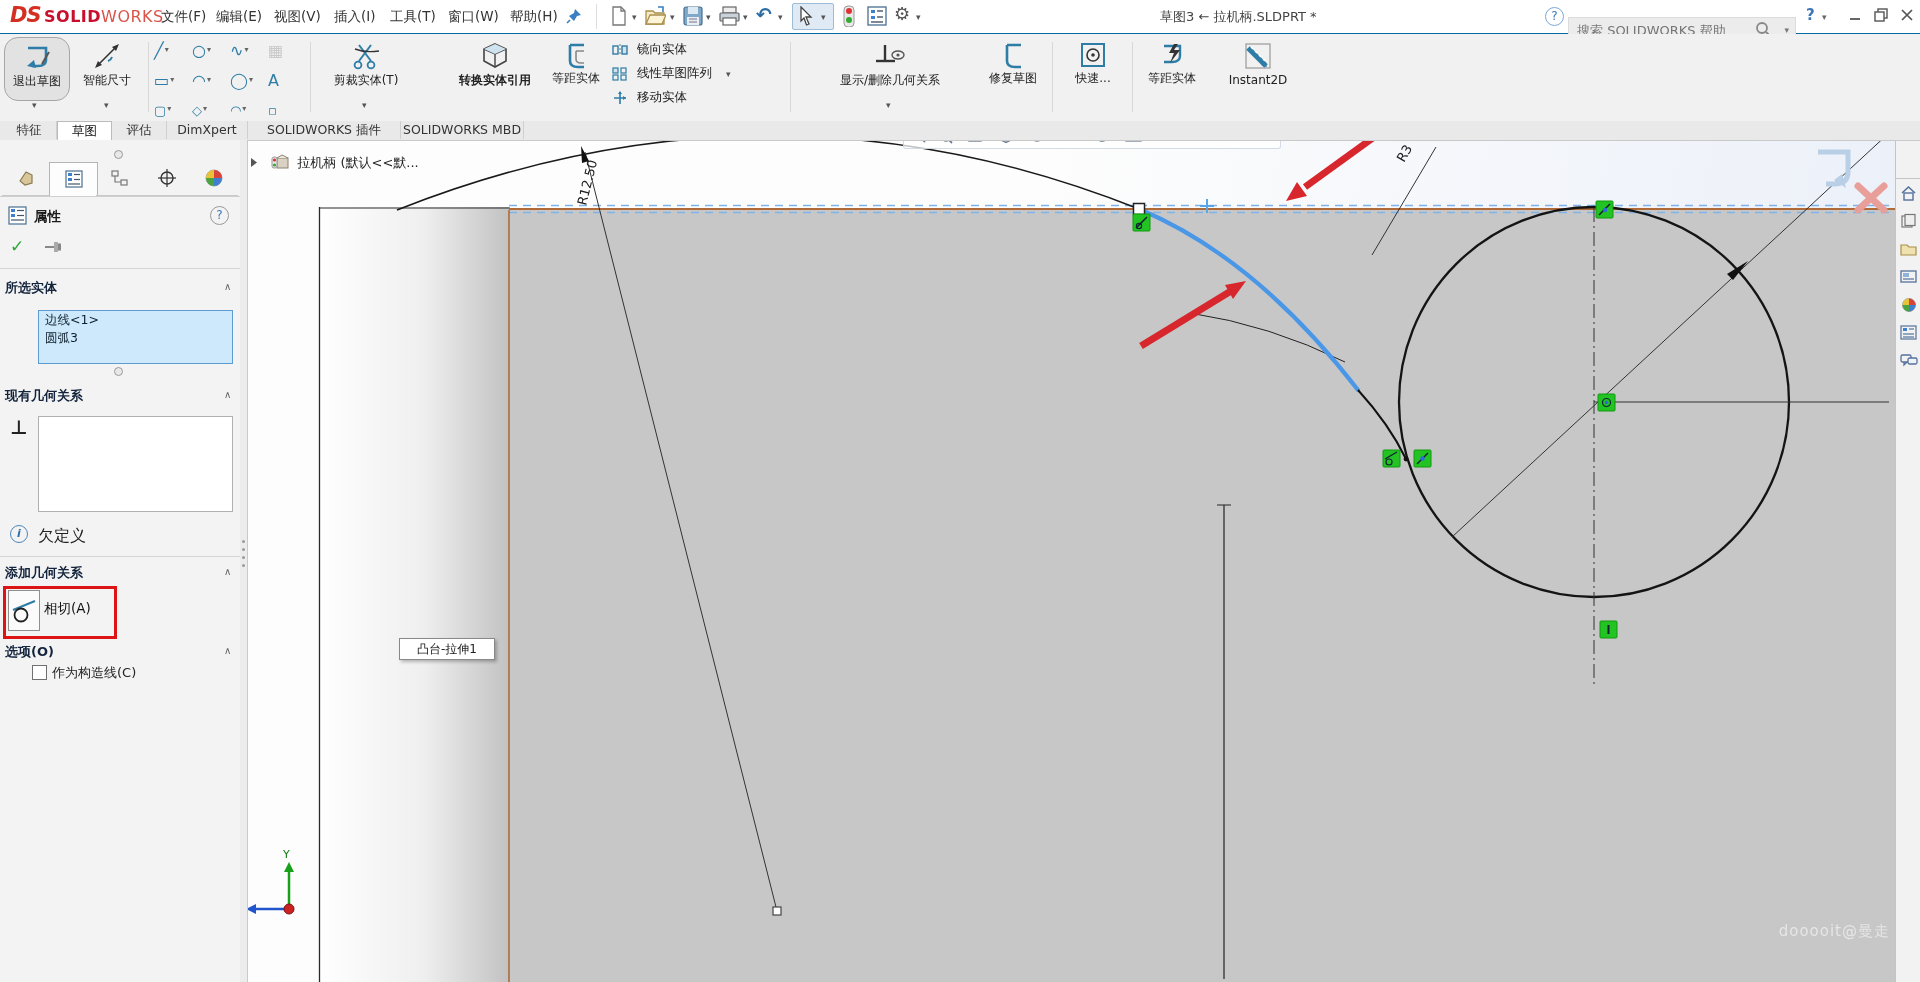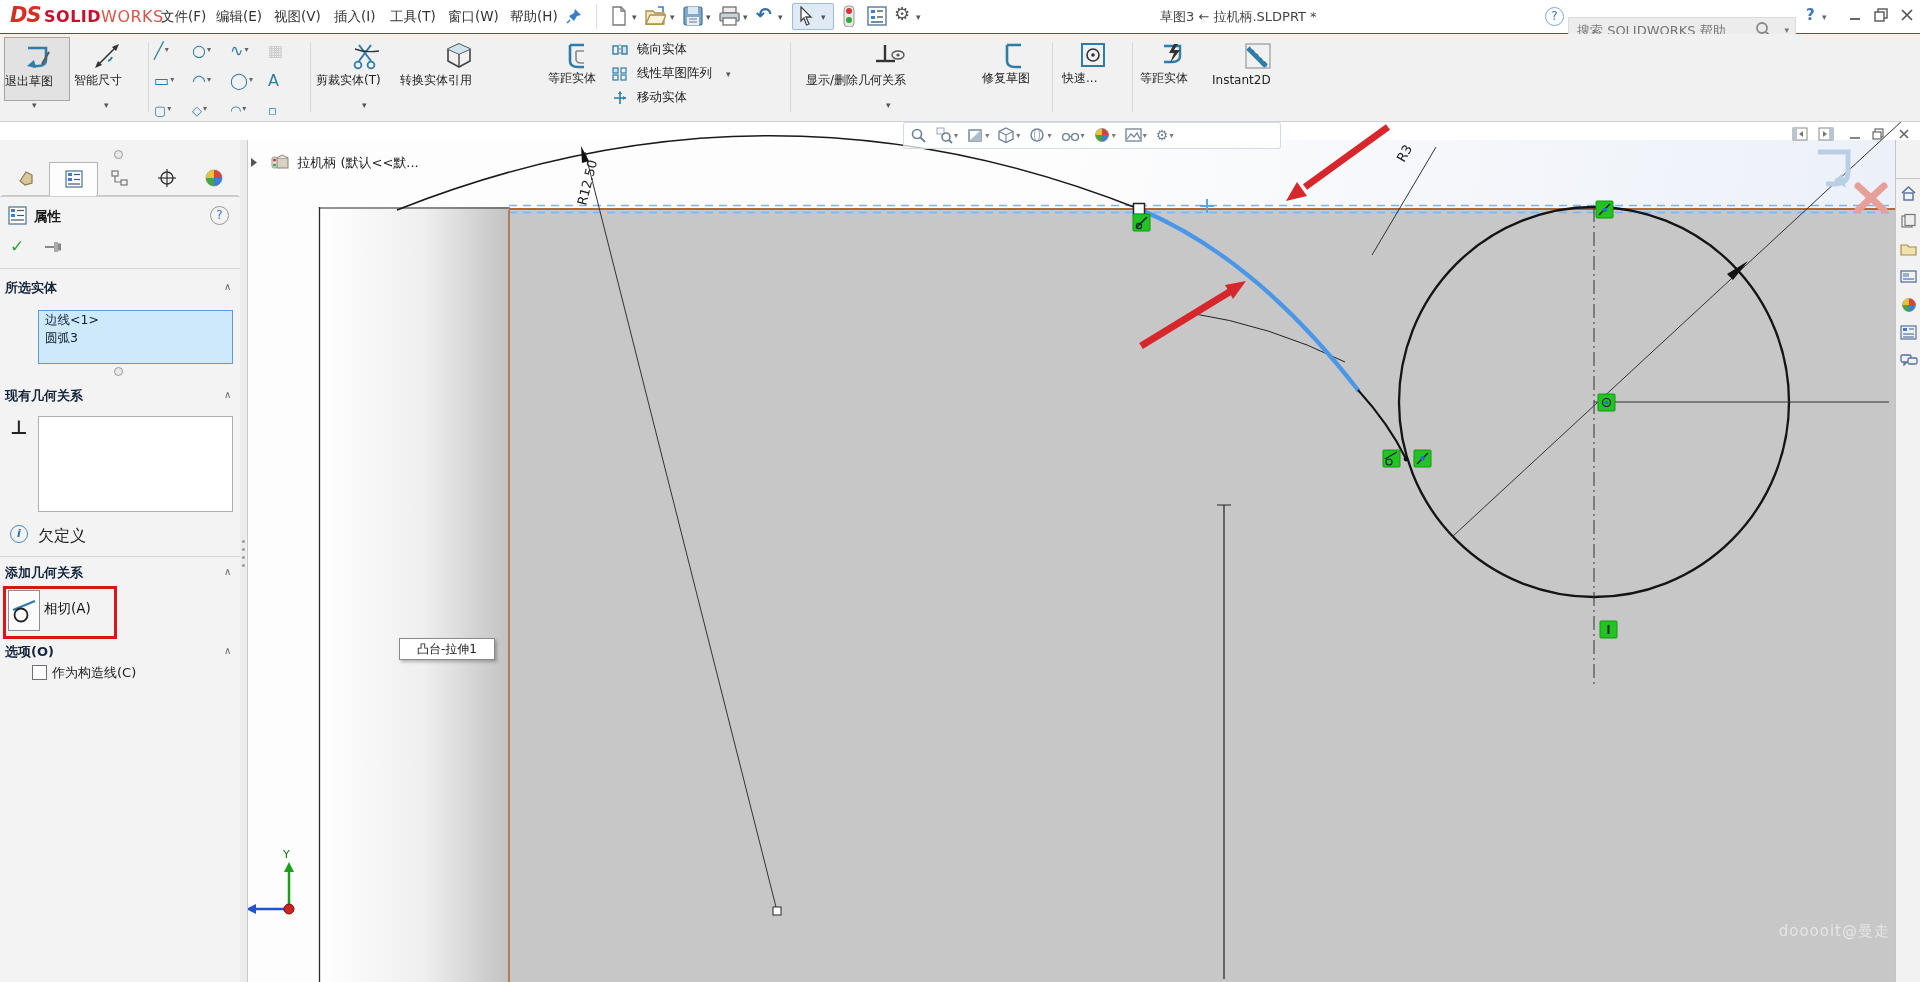--- a/index.html
+++ b/index.html
@@ -18,21 +18,21 @@
   .qat-caret{top:12px;font-size:9px;color:#555;}
   #select-tool-btn{background:#dfeaf5;border:1px solid #9cbcd8;border-radius:2px;}
   .win-title{top:8px;font-size:13px;color:#444;}
   #search-help-icon{left:1545px;top:7px;width:17px;height:17px;border:1px solid #7aa9d8;border-radius:50%;color:#3a78b8;font-size:12px;text-align:center;line-height:17px;}
   #search-box{left:1568px;top:4px;width:226px;height:24px;background:#ececec;border:1px solid #dcdcdc;margin-top:13px;}
   #search-box input{position:absolute;left:6px;top:2px;width:170px;height:18px;border:none;background:transparent;font-size:13px;color:#555;outline:none;font-family:inherit;}
   .tb-btn{top:6px;width:20px;height:20px;color:#555;text-align:center;}
   
   #ribbon{left:0;top:34px;width:1920px;height:87px;background:#f1f1f1;border-bottom:1px solid #cfcfcf;}
   .rib-sep{top:8px;width:1px;height:70px;background:#d8d8d8;}
-  .rib-btn{top:3px;text-align:left;color:#222;}
+  .rib-btn{top:3px;text-align:center;color:#222;border-radius:14px;}
   .rib-btn .lab{display:block;font-size:12px;line-height:14px;margin-top:2px;}
   .rib-btn.pressed{background:#e2e2e2;border:1px solid #a6a6a6;}
   .rib-ico{display:block;margin:4px auto 0 auto;}
   .grid-cell{width:34px;height:28px;}
   .grid-cell .g{font-size:16px;color:#2e7da6;line-height:26px;}
   .grid-cell .g.dis{color:#c9c9c9;}
   .gc-caret{font-size:8px;color:#666;vertical-align:4px;margin-left:1px;}
   .mini-row{height:24px;font-size:12.5px;color:#222;white-space:nowrap;}
   .mini-row .mi{display:inline-block;vertical-align:middle;margin-right:5px;}
   .caret-strip{top:66px;font-size:9px;color:#555;}
@@ -437,21 +437,21 @@
           <line x1="8" y1="4" x2="20" y2="20" stroke="#2e7da6" stroke-width="2"></line>
           <line x1="20" y1="4" x2="8" y2="20" stroke="#2e7da6" stroke-width="2"></line>
           <circle cx="7" cy="24" r="3.4" fill="none" stroke="#2e7da6" stroke-width="1.8"></circle>
           <circle cx="20" cy="24" r="3.4" fill="none" stroke="#2e7da6" stroke-width="1.8"></circle>
           <path d="M4 8 q10 4 24 2" fill="none" stroke="#333" stroke-width="1.4"></path>
         </svg>
       <span class="lab">剪裁实体(T)</span>
     </div>
     <span class="abs caret-strip" style="left:362px;">▾</span>
 
-    <div class="abs rib-btn" style="left:400px;width:118px;height:62px;">
+    <div class="abs rib-btn" style="left:436px;width:118px;height:62px;font-weight:bold;">
       <svg class="rib-ico" width="30" height="30">
           <path d="M15 3 L26 8 L26 20 L15 26 L4 20 L4 8 Z" fill="none" stroke="#444" stroke-width="1.6"></path>
           <path d="M4 8 L15 13 L26 8 M15 13 L15 26" fill="none" stroke="#444" stroke-width="1.4"></path>
           <path d="M15 3 L26 8 L15 13 L4 8 Z" fill="#cfe3ef"></path>
         </svg>
       <span class="lab">转换实体引用</span>
     </div>
 
     <div class="abs rib-btn" style="left:548px;width:56px;height:80px;">
       <svg class="rib-ico" width="28" height="28">
@@ -532,20 +532,28 @@
       <svg class="rib-ico" width="30" height="30">
           <rect x="3" y="3" width="24" height="24" fill="none" stroke="#999" stroke-width="1.2"></rect>
           <path d="M5 7 L23 25" stroke="#2e7da6" stroke-width="5"></path>
           <path d="M8 6 l2 2 M12 10 l2 2 M16 14 l2 2 M20 18 l2 2" stroke="#fff" stroke-width="1.4"></path>
           <polygon points="24,26 18,24 22,20" fill="#2e7da6"></polygon>
         </svg>
       <span class="lab">Instant2D</span>
     </div>
   </div>
 
+  <div id="tabbar" class="abs">
+    <span class="abs cmdtab" style="left:2px;width:54px;">特征</span>
+    <span class="abs cmdtab active" style="left:57px;width:53px;">草图</span>
+    <span class="abs cmdtab" style="left:112px;width:54px;">评估</span>
+    <span class="abs cmdtab" style="left:167px;width:80px;">DimXpert</span>
+    <span class="abs cmdtab" style="left:248px;width:152px;">SOLIDWORKS 插件</span>
+    <span class="abs cmdtab" style="left:401px;width:122px;">SOLIDWORKS MBD</span>
+  </div>
 
   <div id="leftpanel" class="abs">
     <div class="abs pm-handle" style="left:114px;top:10px;"></div>
 
     <div class="abs pmtab" style="left:2px;"><svg width="20" height="20" style="margin-top:6px;">
           <path d="M4 13 L10 4 L16 7 L16 15 L9 17 Z" fill="#d9c79a" stroke="#8a7a50" stroke-width="1.2"></path>
         </svg></div>
     <div class="abs pmtab active" style="left:49px;"><svg width="20" height="20" style="margin-top:6px;">
           <rect x="2" y="2" width="16" height="16" fill="#fff" stroke="#4a6f8f" stroke-width="1.2"></rect>
           <rect x="4" y="4" width="4" height="3" fill="#3f7fd0"></rect>

